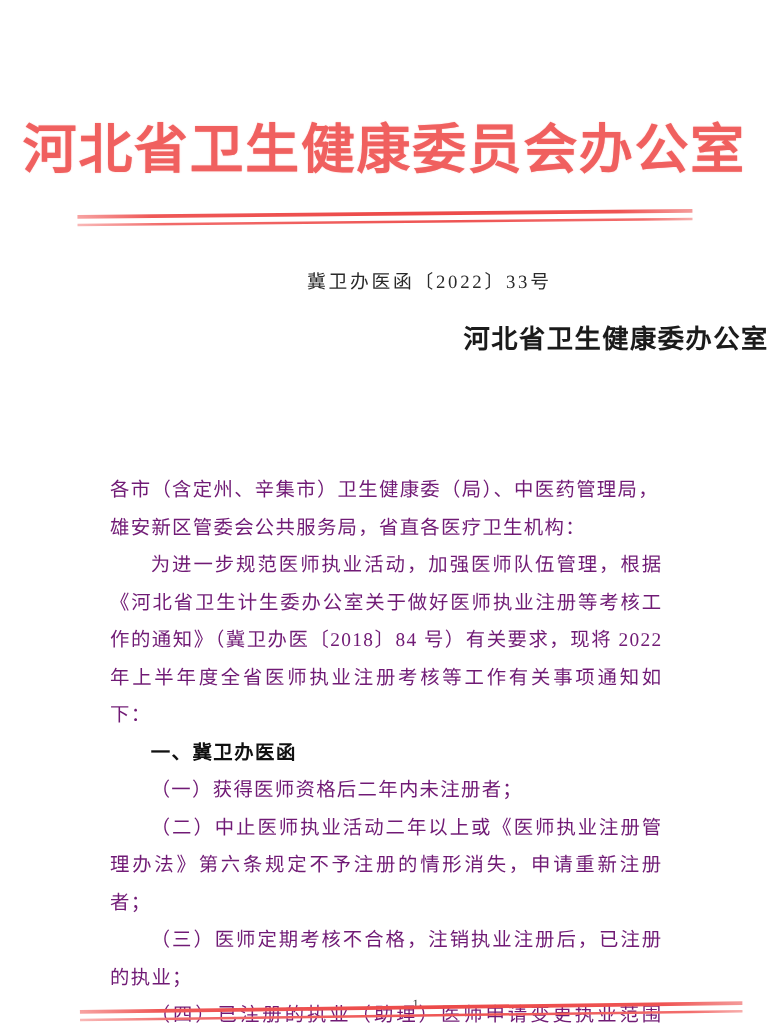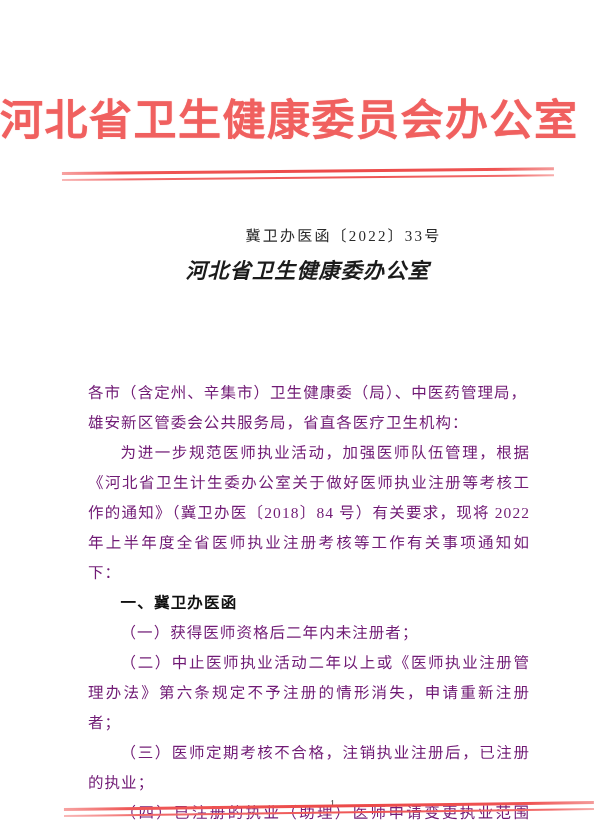--- a/index.html
+++ b/index.html
@@ -21,20 +21,21 @@
     overflow: hidden;
     box-sizing: border-box;
   }
 
   
   .letterhead {
     position: absolute;
     left: 0;
     top: 96px;
     width: 615px;
+    text-align: center;
   }
 
   .letterhead-title {
     display: inline-block;
     font-family: "Liberation Serif", "DejaVu Serif", serif;
     font-weight: bold;
     font-size: 43px;
     line-height: 1.18;
     letter-spacing: 1.5px;
     color: #f0605f;
@@ -75,39 +76,38 @@
     left: 64px;
     top: 806px;
     width: 530px;
     transform: rotate(-0.75deg);
   }
 
   
   .doc-number {
     position: absolute;
     left: 0;
-    top: 224px;
+    top: 213px;
     width: 615px;
     text-align: center;
     font-family: "Liberation Serif", "DejaVu Serif", serif;
     font-size: 15px;
     letter-spacing: 2.2px;
     color: #2a2a2a;
     padding-left: 72px;
     box-sizing: border-box;
   }
 
   
   .doc-title {
     position: absolute;
     left: 0;
     top: 256px;
     width: 615px;
-    text-align: center;
-    font-style: italic;
+    text-align: right;
   }
 
   .doc-title .tline {
     font-family: "Liberation Serif", "DejaVu Serif", serif;
     font-weight: bold;
     font-size: 21px;
     line-height: 30px;
     letter-spacing: 1.2px;
     color: #1b1b1b;
     white-space: nowrap;

